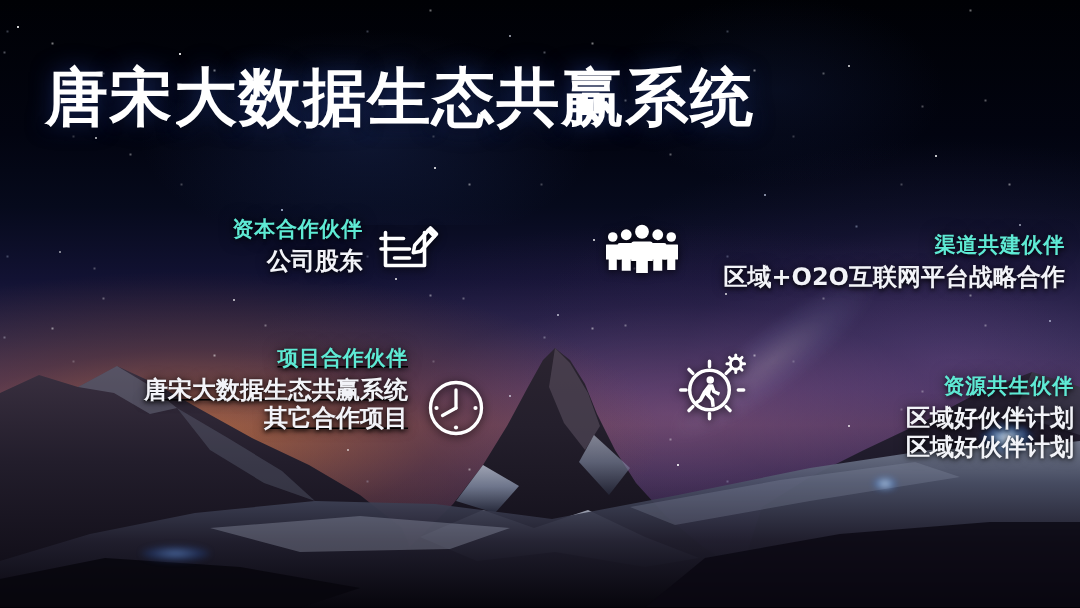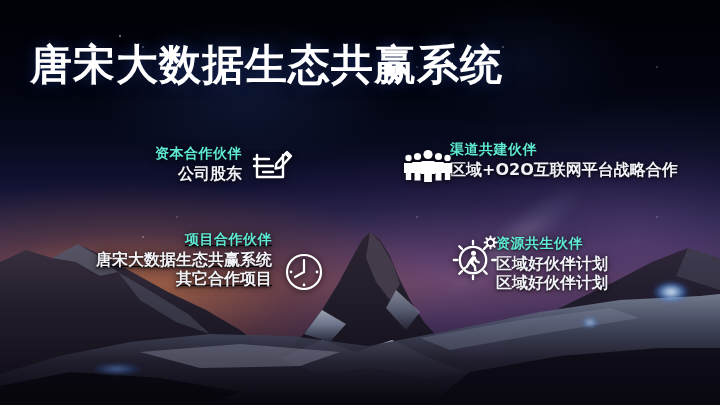--- a/index.html
+++ b/index.html
@@ -146,21 +146,21 @@
   }
   .block .line {
     font-size: 16px;
     font-weight: 700;
     line-height: 19px;
     color: #f2f3f8;
     white-space: nowrap;
     text-shadow: 0 1px 3px rgba(0,0,0,.8), 0 0 8px rgba(0,0,0,.55);
   }
   .align-right { text-align: right; }
-  .align-left  { text-align: left; }
+  .align-left  { text-align: right; margin-top: 15px; }
 
   .icon-wrap {
     position: absolute;
     color: #ffffff;
     filter: drop-shadow(0 1px 3px rgba(0,0,0,.8));
   }
   .icon-wrap svg { display: block; }
 
   
   #block-capital   { left: 0px;   top: 142px; width: 242px; }

